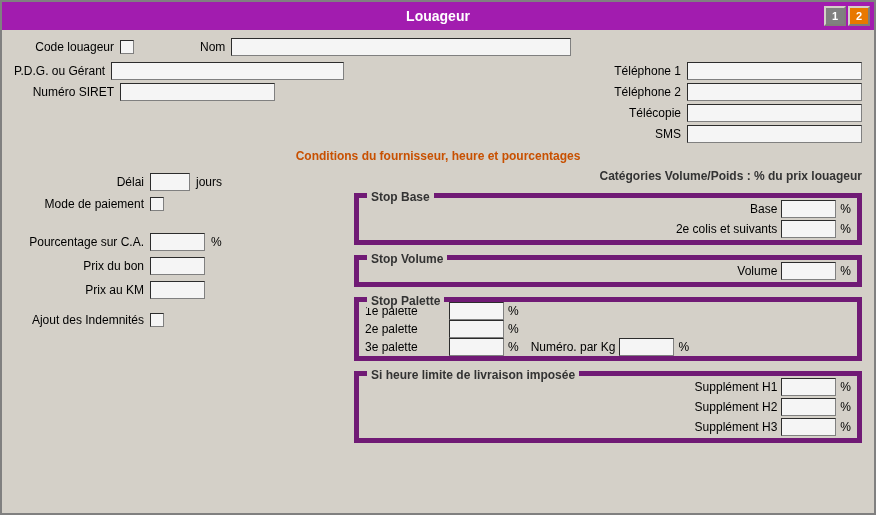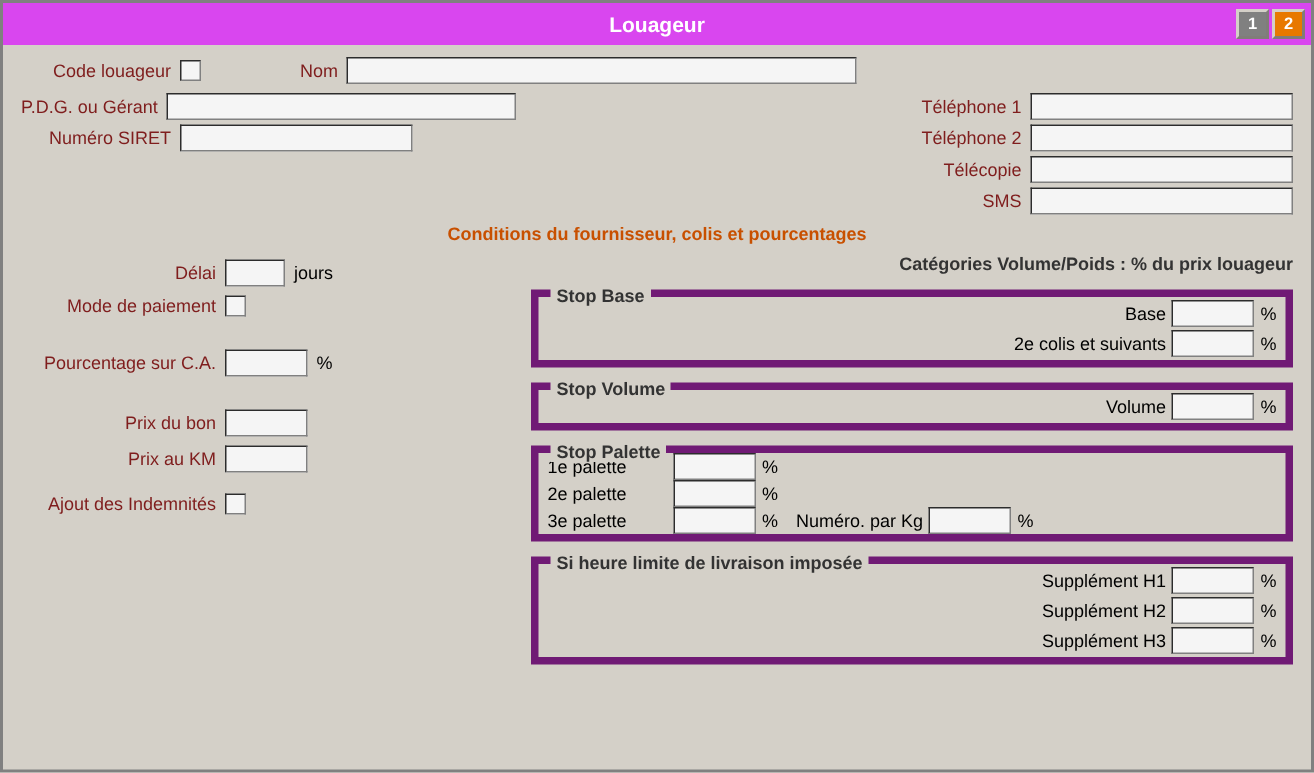--- a/index.html
+++ b/index.html
@@ -13,21 +13,21 @@
     }
     .window {
       width: 876px;
       height: 515px;
       background: #d4d0c8;
       border: 2px solid #808080;
       display: flex;
       flex-direction: column;
     }
     .title-bar {
-      background: #d946ef;
+      background: #a21caf;
       color: white;
       text-align: center;
       padding: 4px 0;
       font-size: 14px;
       font-weight: bold;
       display: flex;
       align-items: center;
       justify-content: center;
       position: relative;
       min-height: 28px;
@@ -59,21 +59,21 @@
       display: flex;
       flex-direction: column;
       gap: 4px;
     }
     .row {
       display: flex;
       align-items: center;
       gap: 6px;
     }
     .label {
-      color: #7f1d1d;
+      color: #000000;
       text-align: right;
       white-space: nowrap;
     }
     .checkbox {
       width: 14px;
       height: 14px;
       border: 1px inset #808080;
       background: #f5f5f5;
       display: inline-block;
     }
@@ -244,41 +244,41 @@
           <input class="input-tel" type="text" value="" style="">
         </div>
         <div class="hr-row">
           <span class="label">SMS</span>
           <input class="input-tel" type="text" value="" style="">
         </div>
       </div>
     </div>
 
     <div class="section-divider">
-      <span>Conditions du fournisseur, colis et pourcentages</span>
+      <span>Conditions du fournisseur, heure et pourcentages</span>
     </div>
 
     <div class="main-content">
 
       <div class="left-panel">
         <div class="row">
           <span class="label" style="width:130px;">Délai</span>
           <input class="input-small" style="width: 40px;" type="text" value="">
           <span>jours</span>
         </div>
         <div class="row">
           <span class="label" style="width:130px;">Mode de paiement</span>
           <span class="checkbox"></span>
         </div>
         <div class="row" style="margin-top:16px;">
           <span class="label" style="width:130px;">Pourcentage sur C.A.</span>
           <input class="input-small" type="text" value="" style="">
           <span>%</span>
         </div>
-        <div class="row" style="margin-top:16px;">
+        <div class="row" style="margin-top:0;">
           <span class="label" style="width:130px;">Prix du bon</span>
           <input class="input-small" type="text" value="" style="">
         </div>
         <div class="row">
           <span class="label" style="width:130px;">Prix au KM</span>
           <input class="input-small" type="text" value="" style="">
         </div>
         <div class="indemnites-row">
           <span class="label" style="width:130px;">Ajout des Indemnités</span>
           <span class="checkbox"></span>

